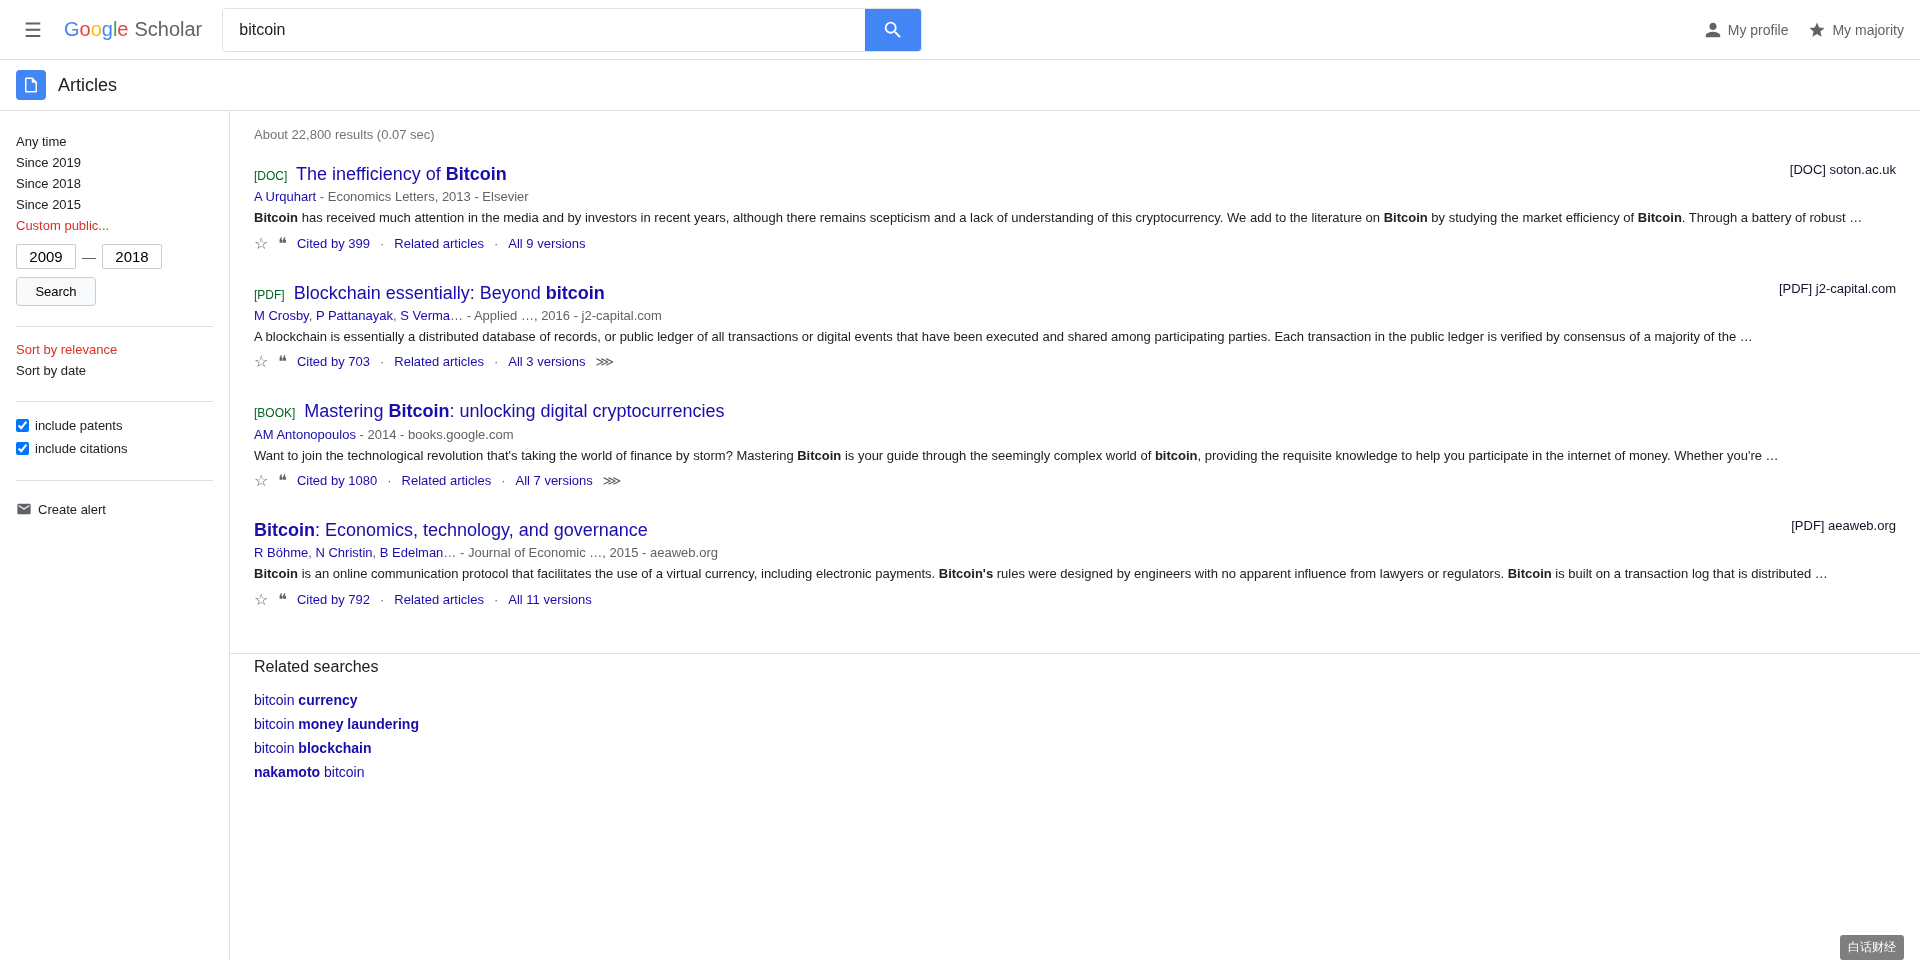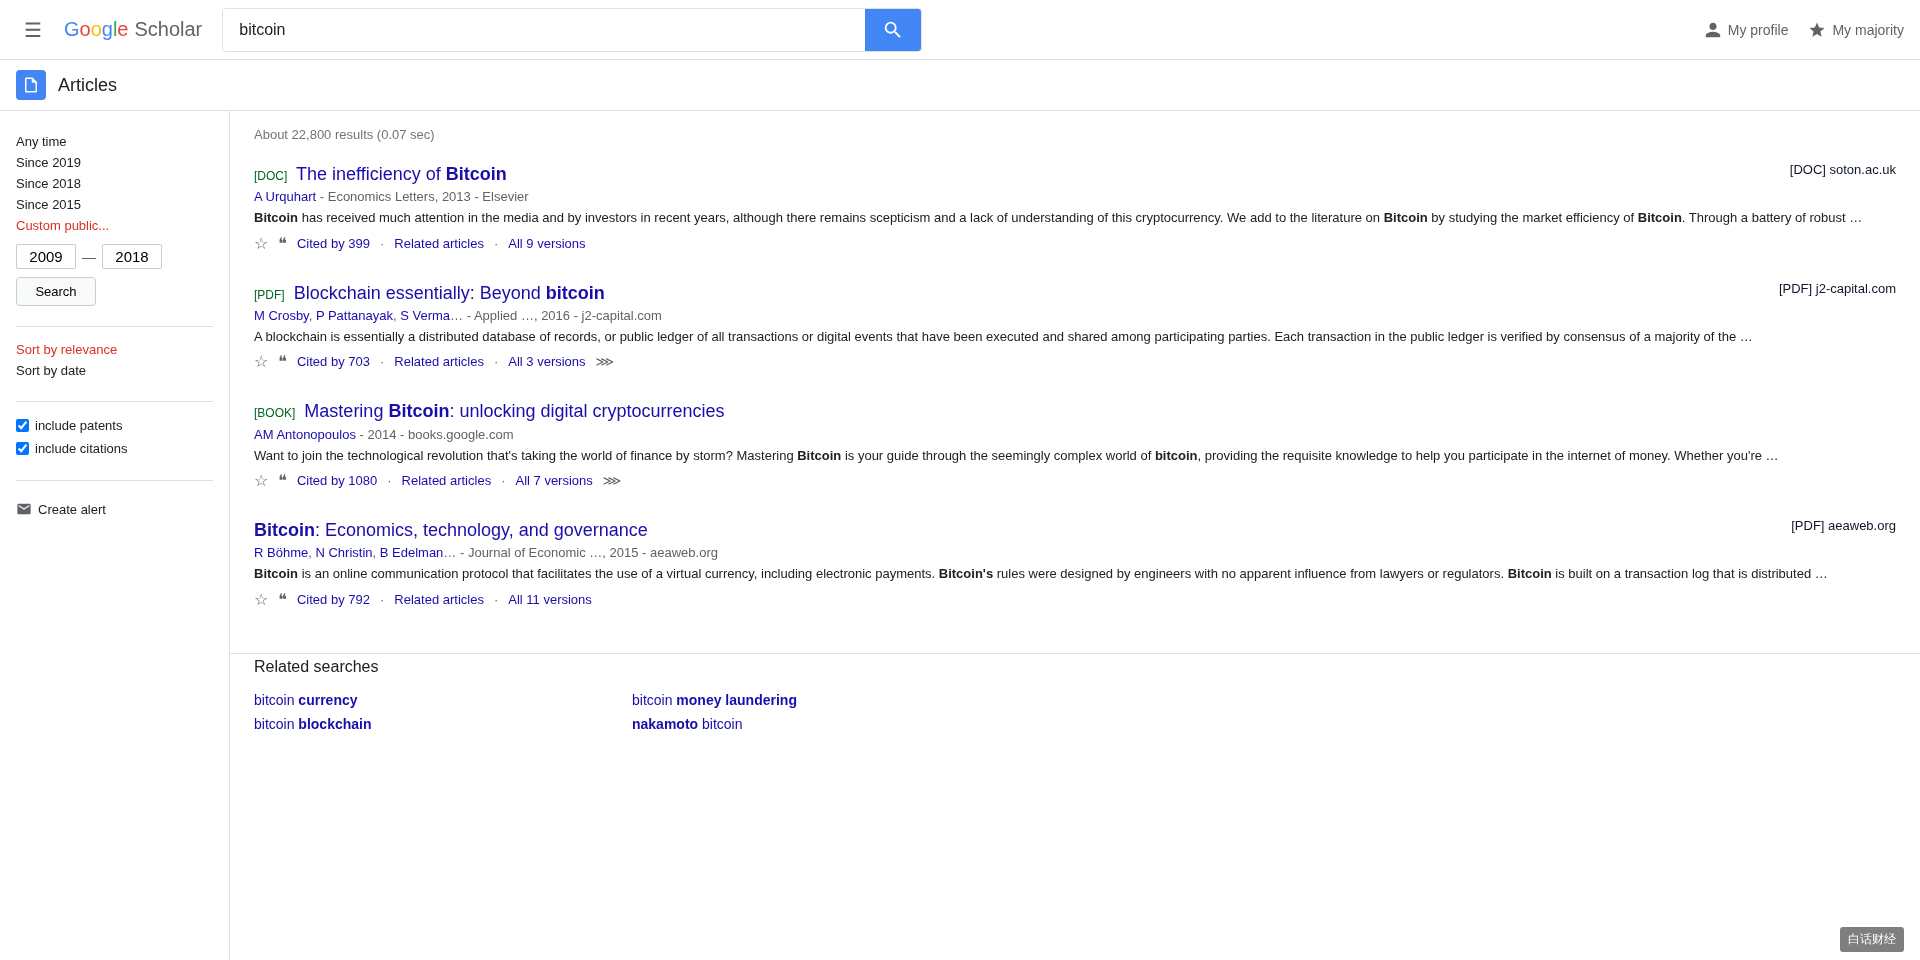--- a/index.html
+++ b/index.html
@@ -279,35 +279,35 @@
       padding: 4px 24px;
       border-top: 1px solid #e0e0e0;
     }
     .related-title {
       font-size: 16px;
       color: #202124;
       margin-bottom: 16px;
     }
     .related-grid {
       display: grid;
-      grid-template-columns: 1fr 1fr;
+      grid-template-columns: 1fr;
       gap: 8px 56px;
       max-width: 700px;
     }
     .related-link {
       font-size: 14px;
       color: #1a0dab;
       text-decoration: none;
       cursor: pointer;
     }
 
     
     .watermark {
       position: fixed;
-      bottom: 8px;
+      bottom: 0;
       right: 16px;
       background: rgba(0,0,0,0.5);
       color: white;
       font-size: 12px;
       padding: 4px 8px;
       border-radius: 3px;
       pointer-events: none;
     }
 
     

